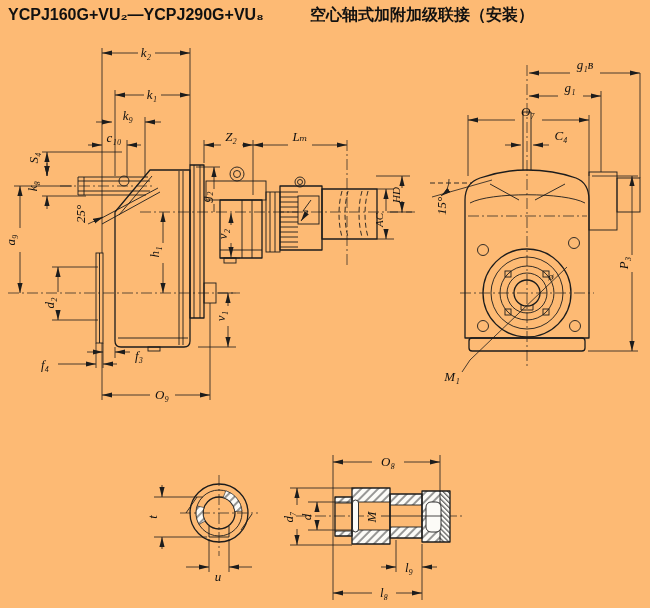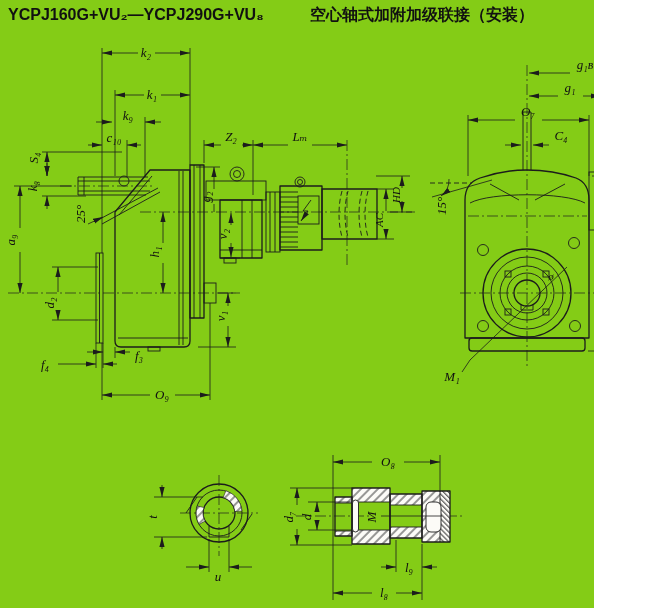--- a/index.html
+++ b/index.html
@@ -1,16 +1,16 @@
 <!DOCTYPE html>
 <html><head>
 <meta charset="utf-8">
 <style>
   html,body{margin:0;padding:0;background:#ffffff;}
-  #page{width:594px;height:608px;background:#84cc16;position:relative;overflow:hidden;}
+  #page{width:650px;height:608px;background:#fdba74;position:relative;overflow:hidden;}
   svg{display:block;}
   .out{stroke:#1c1c1c;stroke-width:1.3;fill:none;stroke-linejoin:round;stroke-linecap:round;}
   .thin{stroke:#1c1c1c;stroke-width:0.9;fill:none;}
   .dim{stroke:#1c1c1c;stroke-width:0.8;fill:none;}
   .cl{stroke:#1c1c1c;stroke-width:0.7;fill:none;stroke-dasharray:11 3 2 3;}
   .dash{stroke:#1c1c1c;stroke-width:0.9;fill:none;stroke-dasharray:5 3;}
   .lbl{font-family:"Liberation Serif","DejaVu Serif",serif;font-style:italic;font-size:13px;fill:#111;text-anchor:middle;}
   .lbls{font-family:"Liberation Serif","DejaVu Serif",serif;font-style:italic;font-size:11px;fill:#111;text-anchor:middle;}
   .ttl{font-family:"Liberation Sans","DejaVu Sans",sans-serif;font-weight:bold;font-size:16px;fill:#111;}
 </style>

